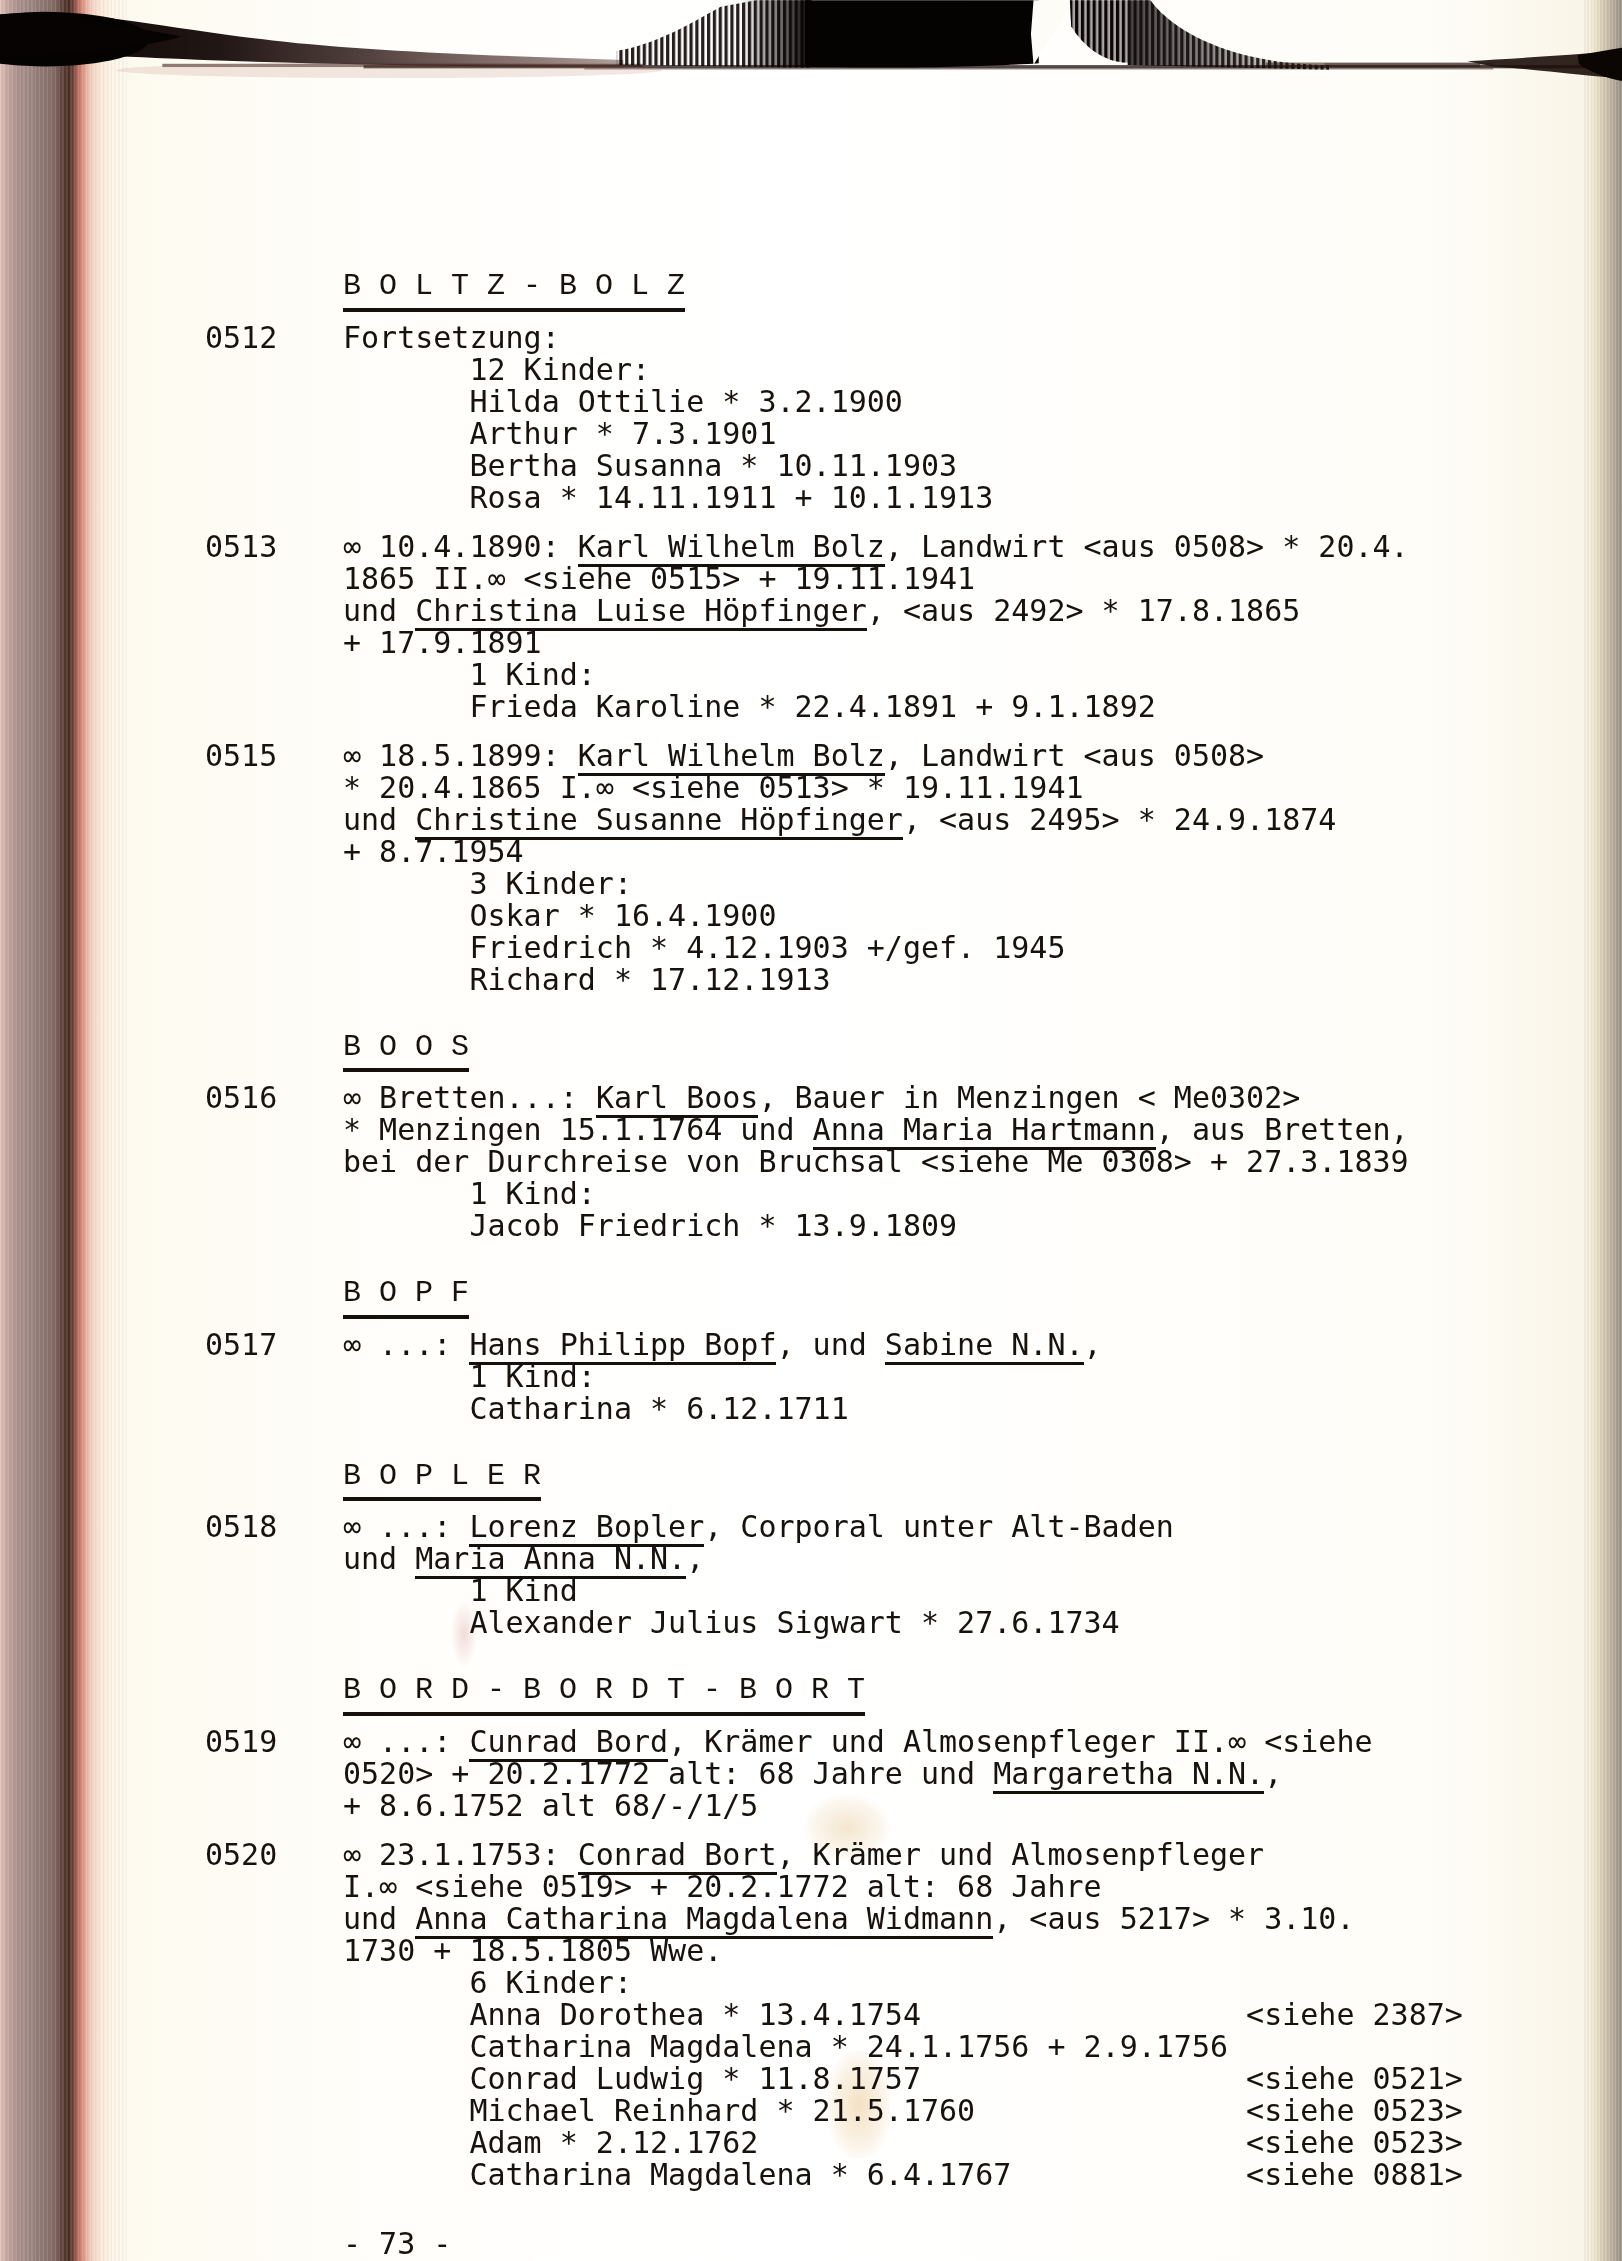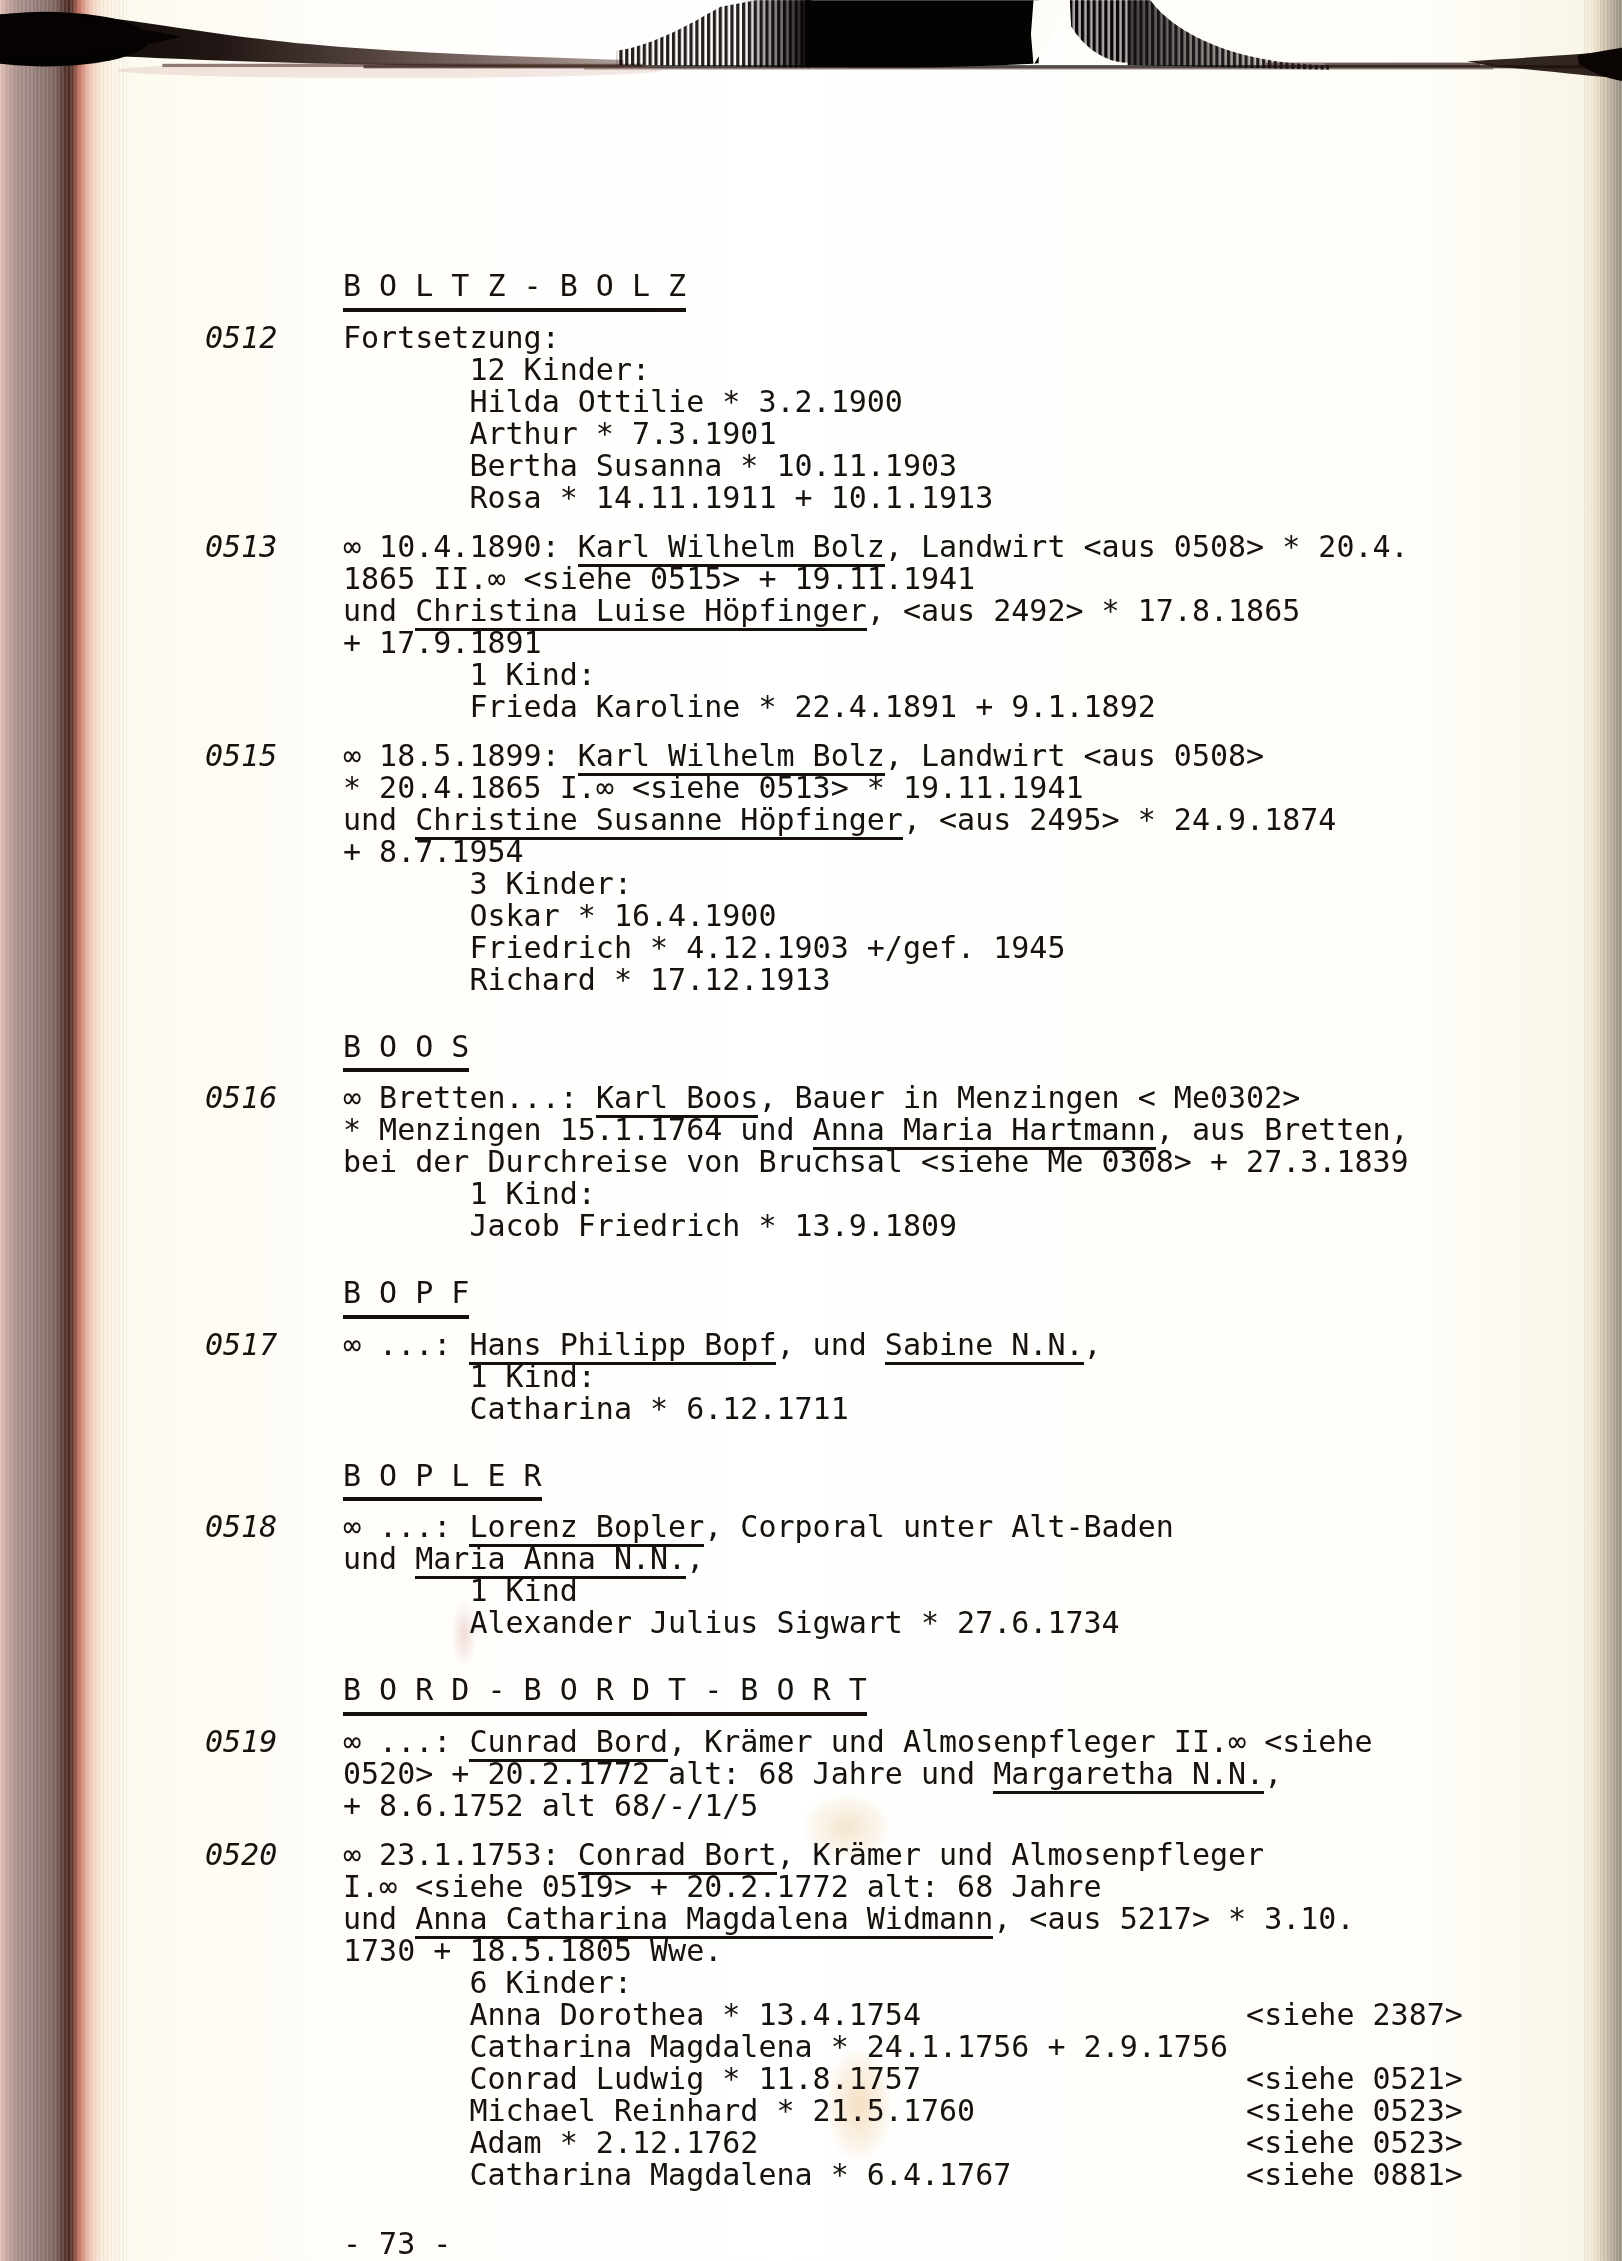--- a/index.html
+++ b/index.html
@@ -41,25 +41,25 @@
   .stain-b{left:828px;top:2051px;width:62px;height:107px;
     background:radial-gradient(ellipse at center,rgba(222,160,70,0.32),rgba(222,160,70,0.12) 55%,transparent 78%);}
   .stain-c{left:451px;top:1600px;width:26px;height:68px;
     background:radial-gradient(ellipse at center,rgba(200,120,110,0.25),transparent 72%);}
   
   .content{
     position:absolute;left:343px;top:174px;width:1233px;
     font-size:30px;line-height:32px;white-space:pre;
     letter-spacing:0px;
   }
-  .sec-head{margin:35px 0 19.5px 0;height:32px;}
+  .sec-head{margin:35px 0 19.5px 0;height:32px;font-family:Liberation Mono, monospace;}
   .sec-head:first-child{margin-top:0;}
   .sec-head span{border-bottom:4.5px solid #15100c;padding-bottom:4.5px;}
   .entry{position:relative;margin-bottom:17px;}
-  .eid{position:absolute;left:-138px;top:0;font-style:italic;}
+  .eid{position:absolute;left:-138px;top:0;}
   .ln{height:32px;}
   .nm{border-bottom:3.2px solid #15100c;}
   .page-footer{margin-top:37px;height:32px;}
 </style>
 </head>
 <body>
 
 <div class="left-strip"></div>
 <div class="right-strip"></div>
 

